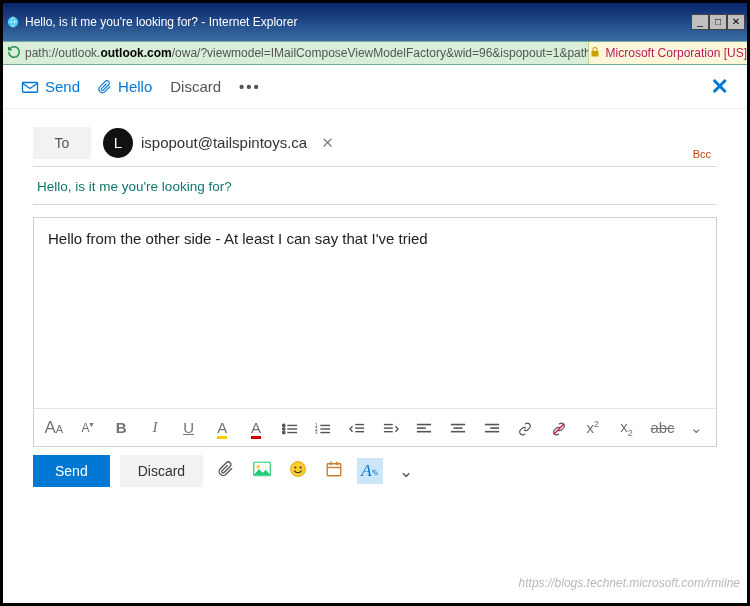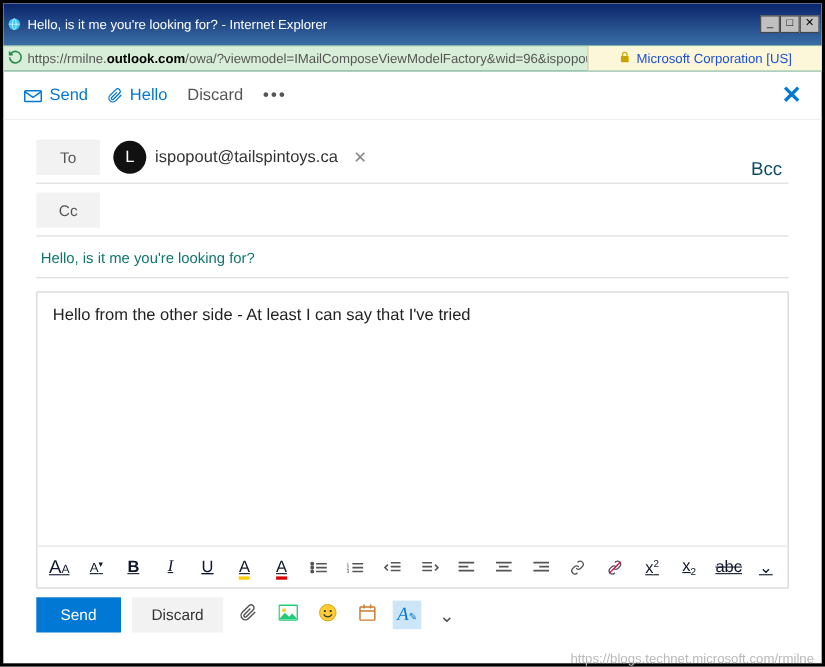--- a/index.html
+++ b/index.html
@@ -8,51 +8,51 @@
   .titlebar { height: 38px; background: linear-gradient(#0a246a, #3a6ea5); color: #fff; display: flex; align-items: center; padding: 0 2px; font-size: 12px; }
   .titlebar .ie-icon { width: 16px; height: 16px; margin-right: 4px; display:inline-flex; align-items:center; justify-content:center; }
   .titlebar .title { flex: 1; white-space: nowrap; overflow: hidden; }
   .titlebar .win-btns { display: flex; gap: 0; }
   .win-btn { width: 18px; height: 16px; background: #c0c0c0; border: 1px solid #444; font-size: 10px; line-height: 14px; text-align: center; color:#000; font-family: Arial; cursor: default; }
   
   .urlbar { height: 24px; background: #d8eed8; border-top:1px solid #7a9; border-bottom:1px solid #7a9; display: flex; align-items: center; font-size: 12px; }
   .urlbar .refresh { width: 22px; text-align:center; color:#2a6; }
   .urlbar .url { flex: 1; color:#555; white-space:nowrap; overflow:hidden; }
   .urlbar .url b { color:#000; font-weight:600; }
-  .urlbar .cert { background:#fdf7d9; border-left:1px solid #cc9; padding:0 27px; height:100%; display:flex; align-items:center; gap:5px; color:#1d4ed8; }
+  .urlbar .cert { background:#fdf7d9; border-left:1px solid #cc9; padding:0 0; height:100%; display:flex; align-items:center; gap:5px; color:#be185d; }
   .lock { color:#c9a400; }
   
   .topbar { height: 44px; display:flex; align-items:center; padding: 0 18px; gap: 18px; border-bottom: 1px solid #eee; }
   .tb-btn { display:flex; align-items:center; gap:6px; color:#0078d4; font-size:15px; cursor:pointer; }
   .tb-btn.plain { color:#555; }
   .tb-icon { display:inline-flex; }
   .close-x { margin-left:auto; color:#0078d4; font-size:22px; font-weight:bold; cursor:pointer; }
   
   .compose { padding: 10px 30px 0 30px; }
   .row { display:flex; align-items:center; border-bottom:1px solid #d9d9d9; min-height:48px; gap:12px; }
   .field-label { width:58px; height:32px; background:#f2f2f2; display:flex; align-items:center; justify-content:center; color:#555; font-size:14px; cursor:pointer; }
   .chip { display:flex; align-items:center; gap:8px; }
   .avatar { width:30px; height:30px; border-radius:50%; background:#111; color:#fff; display:flex; align-items:center; justify-content:center; font-size:15px; }
   .chip-email { font-size:15px; color:#333; }
   .chip-x { color:#888; font-size:15px; cursor:pointer; margin-left:6px; }
-  .bcc { margin-left:auto; color:#0c4a6e; font-size:17px; cursor:pointer; padding-right:6px;margin-top:23px; }
+  .bcc { margin-left:auto; color:#c2410c; font-size:11px; cursor:pointer; padding-right:6px;margin-top:23px; }
   .subject-row { border-bottom:1px solid #d9d9d9; padding: 12px 0 10px 4px; }
   .subject { font-size:13.5px; color:#0f766e; }
-  .editor-wrap { border:1px solid #d0d0d0; margin-top:12px; height: 270px; display:flex; flex-direction:column; }
+  .editor-wrap { border:1px solid #d0d0d0; margin-top:12px; height: 230px; display:flex; flex-direction:column; }
   .editor { flex:1; padding:12px 14px; font-size:15px; color:#222; overflow:auto; }
-  .fmt-toolbar { height:38px; border-top:1px solid #e4e4e4; display:flex; align-items:center; gap:14px; padding:0 10px; color:#0f172a;text-decoration:underline; }
+  .fmt-toolbar { height:38px; border-top:1px solid #e4e4e4; display:flex; align-items:center; gap:14px; padding:0 10px; color:#737373; }
   .fmt-toolbar .fi { width:22px; text-align:center; font-size:15px; cursor:pointer; }
   .fmt-toolbar .fi svg { vertical-align:middle; }
   
   .bottombar { height:48px; padding: 8px 30px; display:flex; align-items:center; gap:10px; }
   .btn-send { background:#0078d4; color:#fff; border:none; padding:8px 22px; font-size:14px; cursor:pointer; }
   .btn-discard { background:#f2f2f2; color:#333; border:none; padding:8px 18px; font-size:14px; cursor:pointer; }
   .bb-icon { width:26px; text-align:center; font-size:17px; cursor:pointer; color:#555; }
   .bb-icon.sel { background:#cde6f7; padding:3px 4px; }
-  .watermark { position:absolute; right:10px; bottom:0; color:#b8b8b8; font-size:12px; }
+  .watermark { position:absolute; right:10px; bottom:16px; color:#b8b8b8; font-size:12px;font-style:italic; }
 </style>
 </head>
 <body>
 
 <div class="titlebar">
   <span class="ie-icon">
     <svg width="14" height="14" viewBox="0 0 24 24">
         <circle cx="12" cy="12" r="9" fill="#3cc6f4"></circle>
         <path d="M4 12h16M12 3c4 4 4 14 0 18M12 3c-4 4-4 14 0 18" stroke="#fff" stroke-width="1" fill="none"></path>
       </svg>
@@ -66,21 +66,21 @@
 </div>
 
 <div class="urlbar">
   <div class="refresh">
     <svg width="14" height="14" viewBox="0 0 24 24" fill="none" stroke="#2a8a4a" stroke-width="2.5">
         <path d="M3 12a9 9 0 1 0 3-6.7L3 8"></path>
         <path d="M3 3v5h5"></path>
       </svg>
   </div>
   <div class="url">
-    <span>https://rmilne.</span><b>outlook.com</b><span>/owa/?viewmodel=IMailComposeViewModelFactory&amp;wid=96&amp;ispopout=1&amp;path=</span>
+    <span>path://outlook.</span><b>outlook.com</b><span>/owa/?viewmodel=IMailComposeViewModelFactory&amp;wid=96&amp;ispopout=1&amp;path=</span>
   </div>
   <div class="cert">
     <span class="lock">
       <svg width="12" height="12" viewBox="0 0 24 24" fill="#c9a400">
           <rect x="5" y="10" width="14" height="11" rx="1"></rect>
           <path d="M8 10V7a4 4 0 0 1 8 0v3" fill="none" stroke="#c9a400" stroke-width="2.2"></path>
         </svg>
     </span>
     <span>Microsoft Corporation [US]</span>
   </div>
@@ -113,23 +113,20 @@
 
 <div class="compose">
   <div class="row">
     <div class="field-label">To</div>
     <div class="chip">
       <div class="avatar">L</div>
       <span class="chip-email">ispopout@tailspintoys.ca</span>
       <span class="chip-x">✕</span>
     </div>
     <div class="bcc">Bcc</div>
-  </div>
-  <div class="row">
-    <div class="field-label">Cc</div>
   </div>
   <div class="subject-row">
     <div class="subject">Hello, is it me you're looking for?</div>
   </div>
 
   <div class="editor-wrap">
     <div class="editor">Hello from the other side - At least I can say that I've tried</div>
     <div class="fmt-toolbar">
       <span class="fi" style="font-size:17px;">A<span style="font-size:11px;">A</span></span>
       <span class="fi" style="font-size:12px;">A<sup style="font-size:8px;">▾</sup></span>

